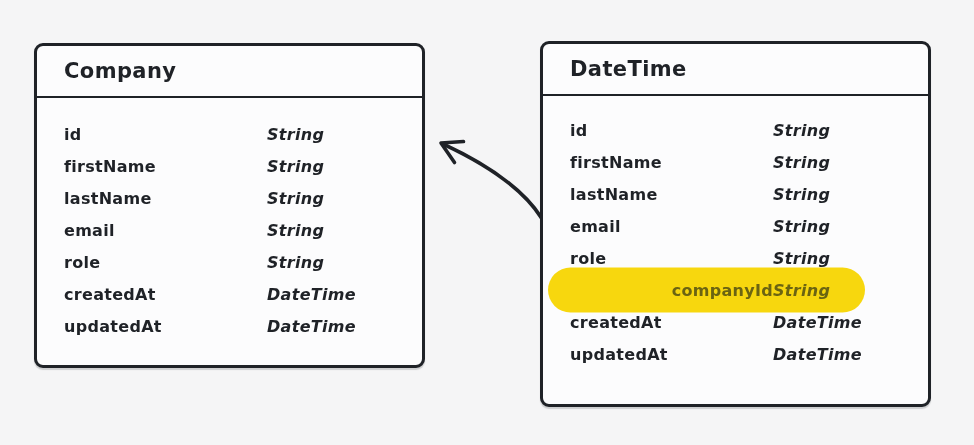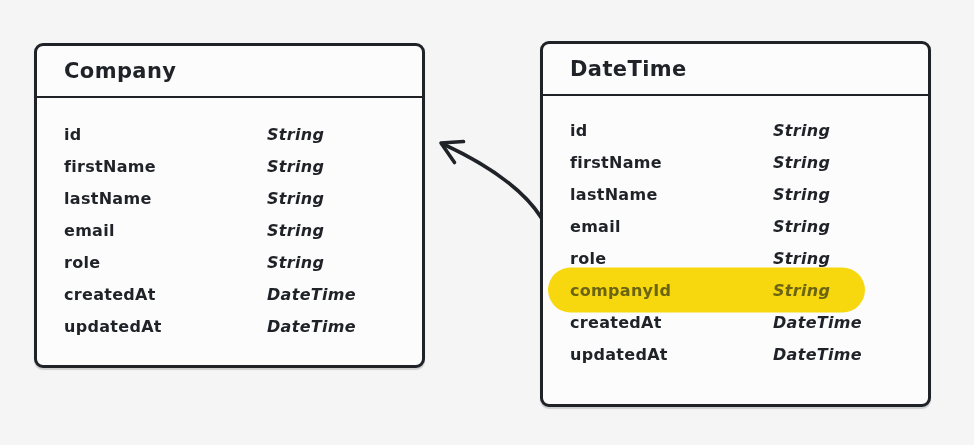--- a/index.html
+++ b/index.html
@@ -61,20 +61,21 @@
     left:-22px;top:50%;
     transform:translateY(-50%);
     width:317px;height:45px;
     background:var(--hl);
     border-radius:23px;
     z-index:0;
   }
   .field-row.highlighted .fname,
   .field-row.highlighted .ftype{
     color:var(--hl-text);
+    text-align:right;
   }
 </style>
 </head>
 <body>
 
 <div class="canvas">
 
   <svg class="arrow-layer" viewBox="0 0 974 445">
     <path d="M 552 282 Q 572 204 443 144" fill="none" stroke="#1f2227" stroke-width="3.6" stroke-linecap="round"></path>
     <polyline points="454.5,162.5 441,143 463.5,141.5" fill="none" stroke="#1f2227" stroke-width="3.6" stroke-linecap="round" stroke-linejoin="round"></polyline>

